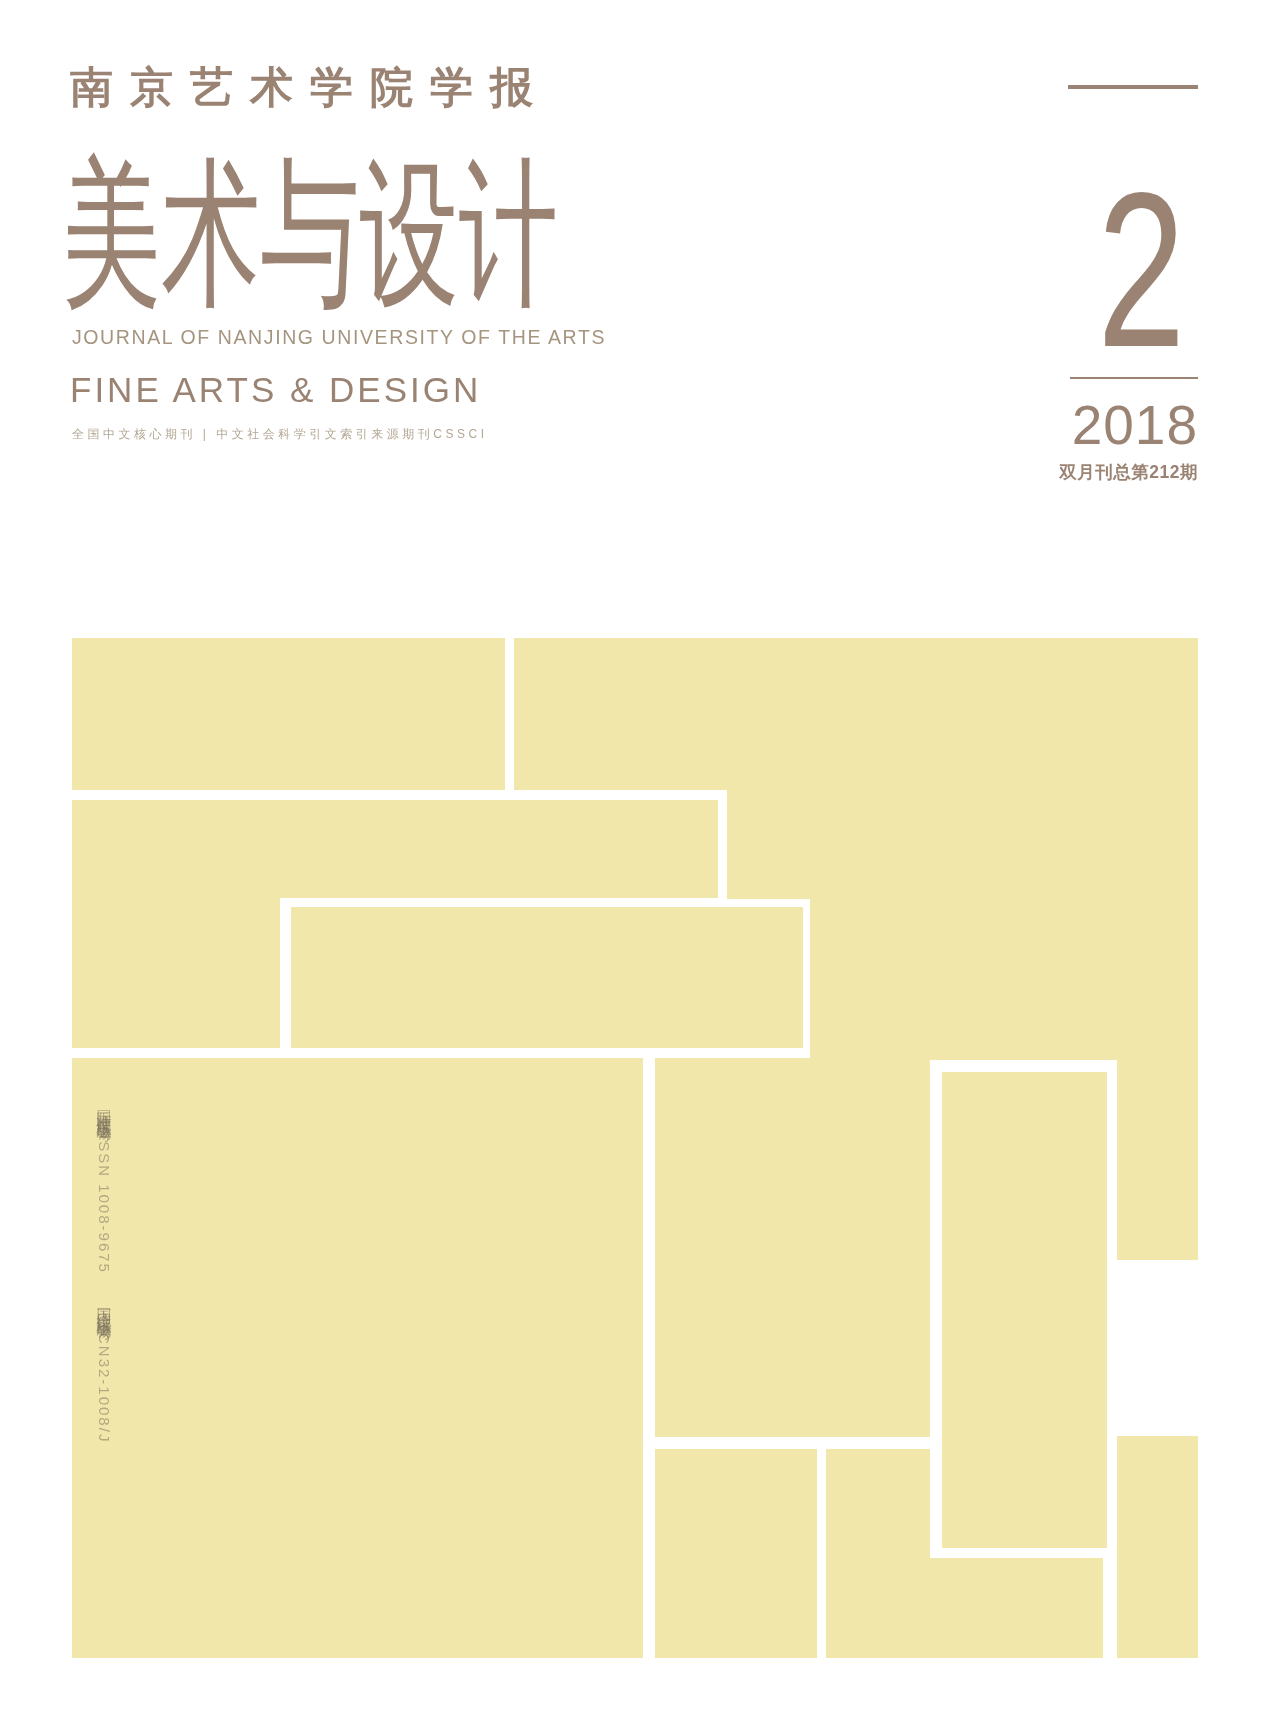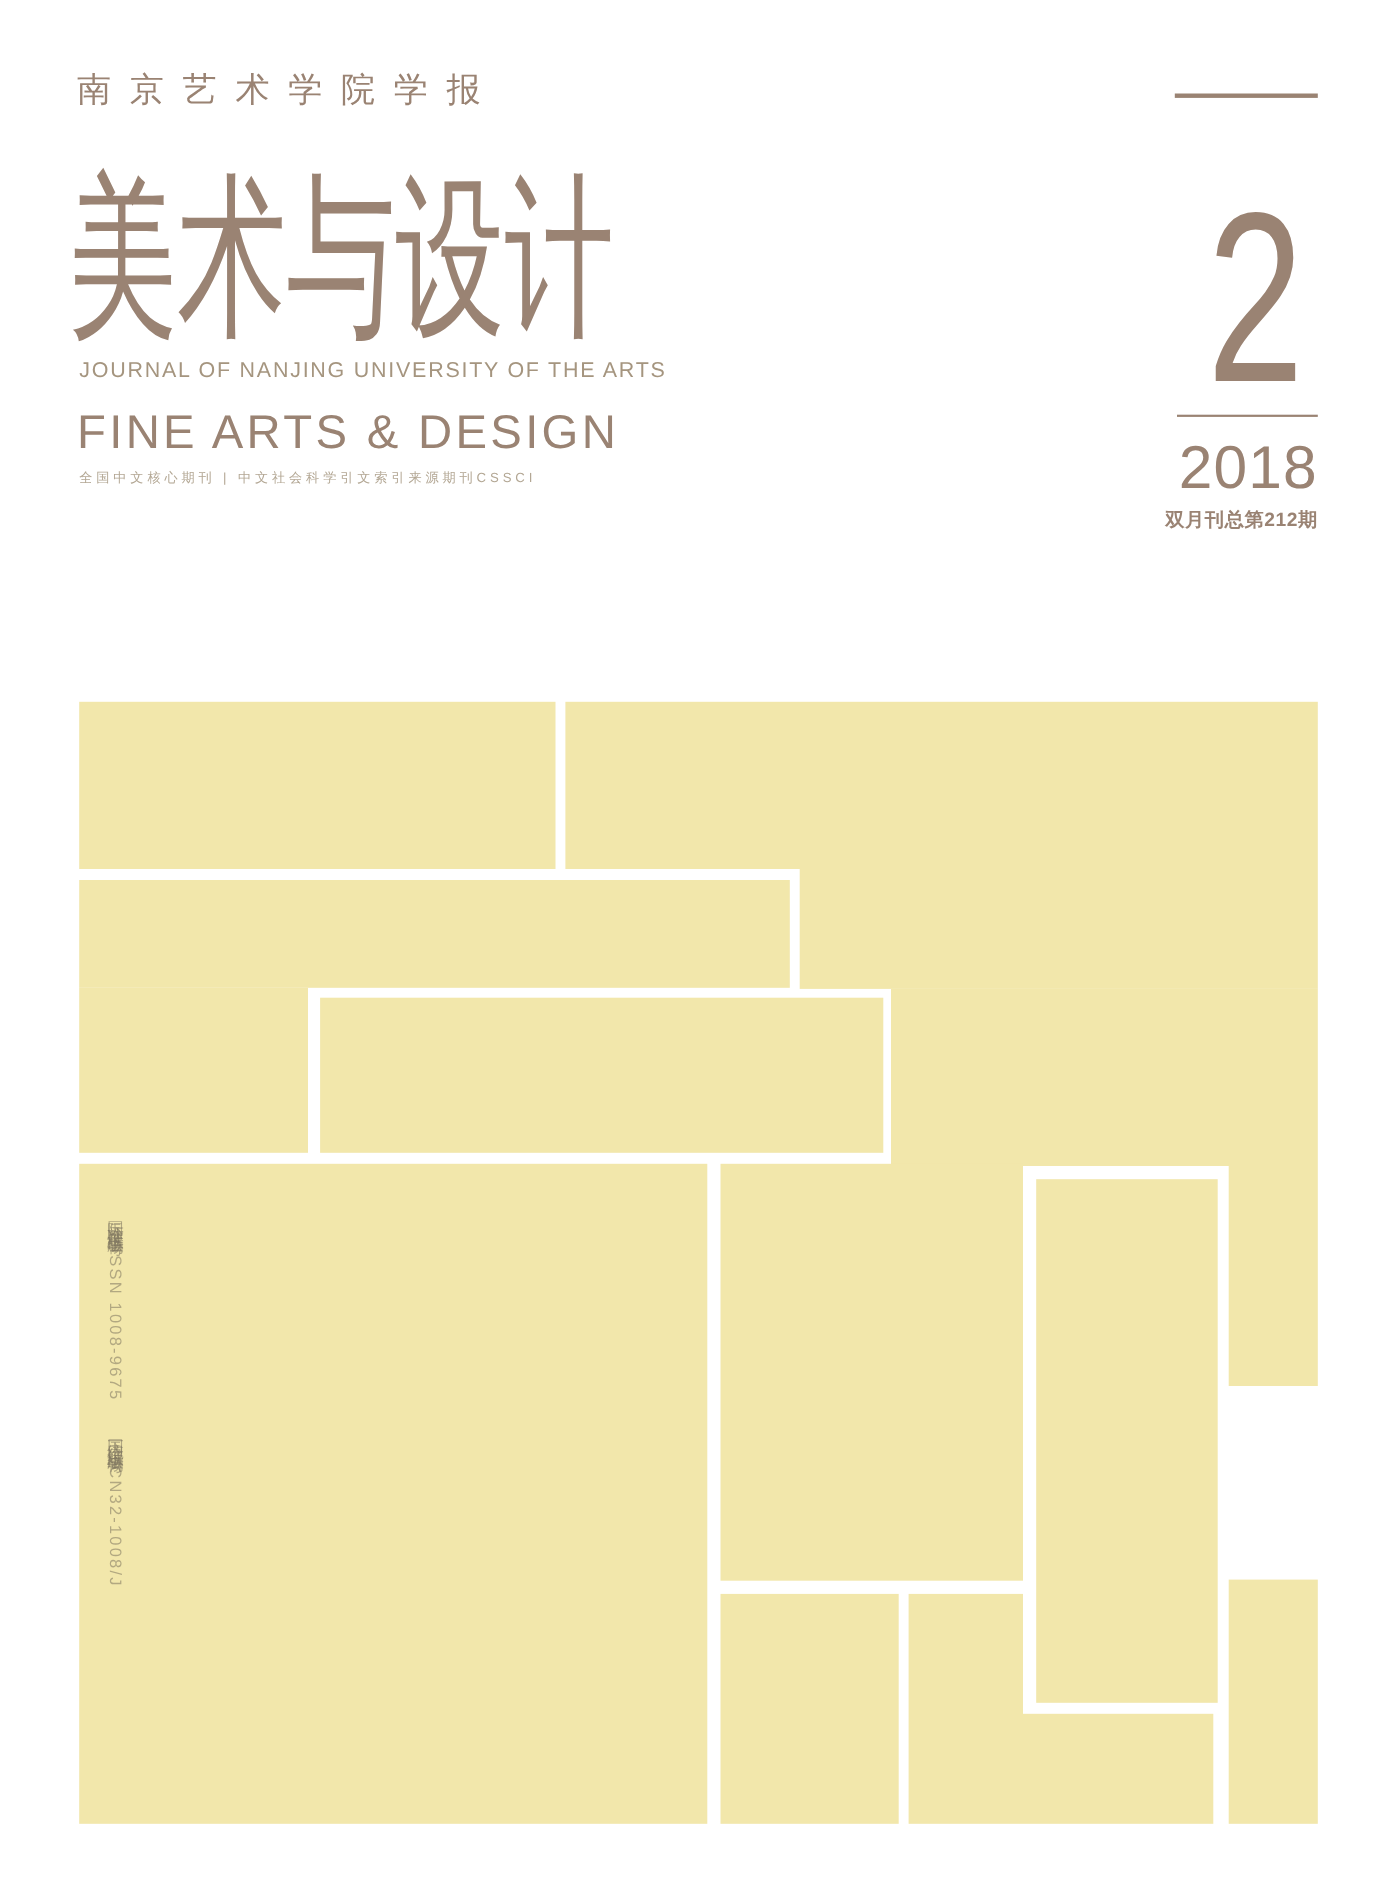--- a/index.html
+++ b/index.html
@@ -11,34 +11,34 @@
   }
   html,body{margin:0;padding:0;background:#ffffff;}
   body{font-family:"Liberation Sans",sans-serif;}
   #cover{
     position:relative;width:1269px;height:1723px;margin:0 auto;
     background:#ffffff;overflow:hidden;
   }
   .abs{position:absolute;}
   
   .journal-cn{
-    left:70px;top:66px;font-size:31px;font-weight:400;letter-spacing:17px;
+    left:70px;top:66px;font-size:43px;font-weight:700;letter-spacing:17px;
     color:var(--brand);white-space:nowrap;line-height:1;
   }
   .title-cn{
     left:62px;top:150px;font-size:160px;font-weight:400;line-height:1.05;
     color:var(--brand);white-space:nowrap;letter-spacing:0px;
     transform:scaleX(0.62);transform-origin:top left;
   }
   .journal-en{
     left:72px;top:328px;font-size:19.5px;font-weight:400;letter-spacing:1.6px;
     color:var(--brand-light);white-space:nowrap;line-height:1;
   }
   .title-en{
-    left:70px;top:372px;font-size:43px;font-weight:400;letter-spacing:3px;
+    left:70px;top:372px;font-size:35px;font-weight:400;letter-spacing:3px;
     color:var(--brand);white-space:nowrap;line-height:1;
   }
   .indexing{
     left:72px;top:428px;font-size:12px;font-weight:400;letter-spacing:3.5px;
     color:var(--indexing);white-space:nowrap;line-height:1;
   }
   
   .rule-top{right:71px;top:85px;width:130px;height:4px;background:var(--brand);}
   .issue-number{
     right:84px;top:160px;font-size:220px;line-height:1;font-weight:400;

